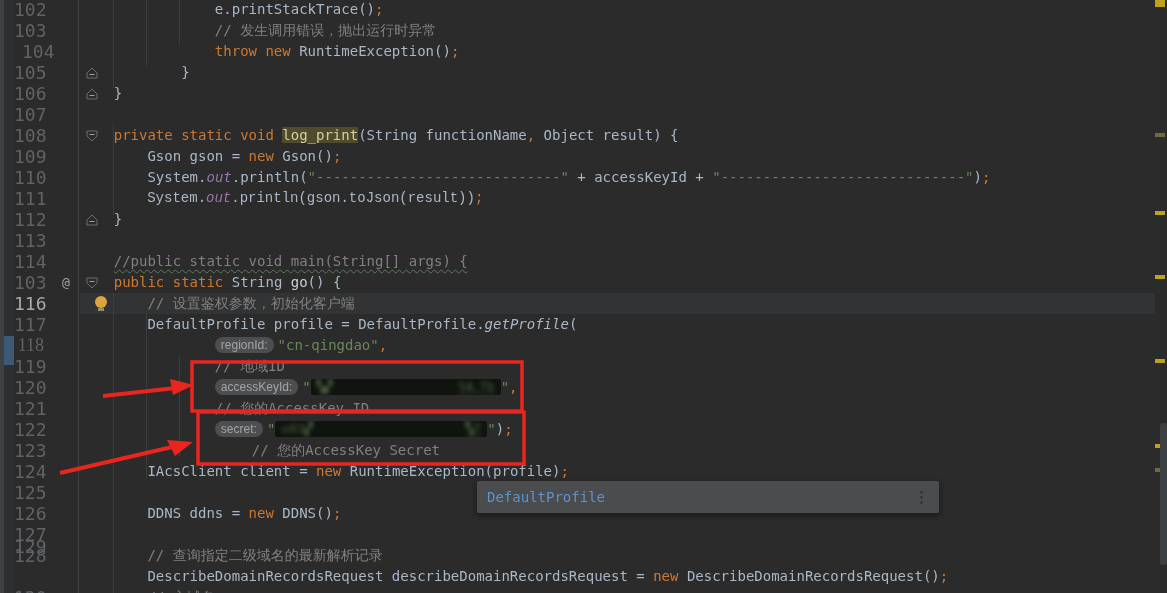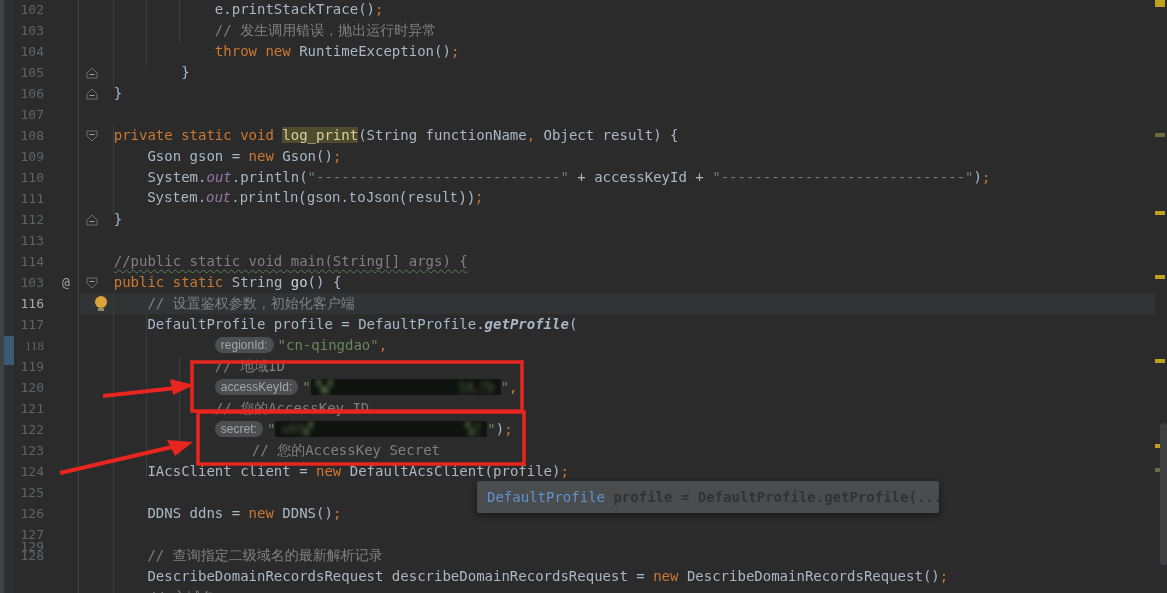--- a/index.html
+++ b/index.html
@@ -5,36 +5,36 @@
   html,body{margin:0;padding:0;background:#2b2b2b;}
   #screen{position:relative;width:1167px;height:593px;background:#2b2b2b;overflow:hidden;
           font-family:"DejaVu Sans Mono",monospace;}
   
   .left-strip{position:absolute;left:0;top:0;width:14px;height:593px;background:#2d3032;
               border-left:4px solid #3e4244;box-sizing:border-box;}
   .left-thumb{position:absolute;left:0;top:336px;width:14px;height:29px;}
   
   .gutter{position:absolute;left:14px;top:0;width:66px;height:593px;background:#2b2b2b;}
   .gnum{position:absolute;left:0;width:30px;height:21px;line-height:21px;text-align:right;
-        font-size:13px;color:#606366;}
+        font-size:18px;color:#606366;}
   .gnum.cur{color:#a9a9a9;}
   .fold-line{position:absolute;left:78px;top:0;width:1px;height:593px;background:#404142;}
   .fold-marker{position:absolute;left:72px;}
   .at-icon{position:absolute;left:48px;width:14px;height:21px;line-height:21px;font-size:13px;color:#9fa3a6;}
   .bulb{position:absolute;left:81px;width:12px;height:12px;border-radius:50%;background:#dca33f;}
   .bulb::after{content:"";position:absolute;left:3px;top:12px;width:6px;height:3px;background:#8f8f68;}
   
   .cur-line{position:absolute;left:14px;width:1141px;height:21px;background:#323334;}
   .guide{position:absolute;width:1px;background:#3a3c3d;}
   .crow{position:absolute;left:80px;height:21px;line-height:21px;white-space:pre;font-size:14px;color:#a9b7c6;}
   .d{color:#a9b7c6;} .k{color:#cc7832;} .p{color:#cc7832;} .s{color:#6a8759;}
   .c{color:#808080;}
   .cu{color:#808080;text-decoration:underline;text-decoration-style:wavy;
       text-decoration-color:#5a7a5a;text-decoration-thickness:1px;text-underline-offset:3px;}
-  .ip{color:#9876aa;font-style:italic;} .id{font-style:italic;color:#a9b7c6;font-weight:bold;}
+  .ip{color:#9876aa;font-style:italic;} .id{font-style:italic;color:#a9b7c6;}
   .mh{color:#d8cfa0;background:#4f4b2d;} .b{color:#c9d2d6;}
   .hint{display:inline-block;font-family:"Liberation Sans",sans-serif;font-size:12px;
         background:#4c4e50;color:#a2a6a9;border-radius:9px;padding:0 6px;margin-right:4px;
         line-height:16px;vertical-align:1px;}
   .blob{display:inline-block;position:relative;background:#10140f;height:16px;
         vertical-align:-3px;border-radius:2px;overflow:hidden;}
   .blob .fl,.blob .fr{position:absolute;top:0;font-size:13px;line-height:16px;color:#6a8759;
         filter:blur(2px);opacity:.65;}
   .blob .fl{left:6px;} .blob .fr{right:6px;text-decoration:underline wavy #5a7a5a 1px;}
   
@@ -65,21 +65,21 @@
   <div class="guide" style="left:146px;top:314px;height:164px"></div>
   <div class="guide" style="left:179px;top:356px;height:100px"></div>
 
   <div class="left-strip">
     <div class="left-thumb" id="left-thumb" style="background: rgb(58, 90, 117);"></div>
   </div>
 
   <div class="gutter" id="gutter">
       <div class="gnum" style="top: -1px;">102</div>
       <div class="gnum" style="top: 20px;">103</div>
-      <div class="gnum" style="top: 41px;">104</div>
+      <div class="gnum" style="top: 41px; margin-left: 8px;">104</div>
       <div class="gnum" style="top: 62px;">105</div>
       <svg width="12" height="12" class="fold-marker" style="top: 67px;">
         <polygon points="6,1 11,6 11,11 1,11 1,6" fill="#2b2b2b" stroke="#6a6d6f"></polygon>
         <line x1="3.5" y1="7.5" x2="8.5" y2="7.5" stroke="#9da1a4"></line>
       </svg>
       <div class="gnum" style="top: 83px;">106</div>
       <svg width="12" height="12" class="fold-marker" style="top: 88px;">
         <polygon points="6,1 11,6 11,11 1,11 1,6" fill="#2b2b2b" stroke="#6a6d6f"></polygon>
         <line x1="3.5" y1="7.5" x2="8.5" y2="7.5" stroke="#9da1a4"></line>
       </svg>
@@ -140,21 +140,21 @@
       <div class="crow" style="top: 251px;">    <span class="cu">//public static void main(String[] args) {</span></div>
       <div class="crow" style="top: 272px;">    <span class="k">public static </span><span class="d">String </span><span class="b">go</span><span class="d">() {</span></div>
       <div class="crow" style="top: 293px;">        <span class="c">// 设置鉴权参数，初始化客户端</span></div>
       <div class="crow" style="top: 314px;">        <span class="d">DefaultProfile profile = DefaultProfile.</span><span class="id">getProfile</span><span class="d">(</span></div>
       <div class="crow" style="top: 335px;">                <span class="hint">regionId:</span><span class="s">"cn-qingdao"</span><span class="p">,</span></div>
       <div class="crow" style="top: 356px;">                <span class="c">// 地域ID</span></div>
       <div class="crow" style="top: 377px;">                <span class="hint">accessKeyId:</span><span class="s">"</span><span class="blob" style="width: 190px;"><span class="fl">▚▞</span><span class="fr">5A‸7b</span></span><span class="s">"</span><span class="p">,</span></div>
       <div class="crow" style="top: 398px;">                <span class="c">// 您的AccessKey ID</span></div>
       <div class="crow" style="top: 419px;">                <span class="hint">secret:</span><span class="s">"</span><span class="blob" style="width: 212px;"><span class="fl">u03▞</span><span class="fr">▚T</span></span><span class="s">"</span><span class="d">)</span><span class="p">;</span></div>
       <div class="crow" style="top: 440px; margin-left: 37px;">                <span class="c">// 您的AccessKey Secret</span></div>
-      <div class="crow" style="top: 461px;">        <span class="d">IAcsClient client = </span><span class="k">new</span><span class="d"> DefaultAcsClient(profile)</span><span class="p">;</span></div>
+      <div class="crow" style="top: 461px;">        <span class="d">IAcsClient client = </span><span class="k">new</span><span class="d"> RuntimeException(profile)</span><span class="p">;</span></div>
       <div class="crow" style="top: 482px;"></div>
       <div class="crow" style="top: 503px;">        <span class="d">DDNS ddns = </span><span class="k">new</span><span class="d"> DDNS()</span><span class="p">;</span></div>
       <div class="crow" style="top: 524px;"></div>
       <div class="crow" style="top: 545px;">        <span class="c">// 查询指定二级域名的最新解析记录</span></div>
       <div class="crow" style="top: 566px;">        <span class="d">DescribeDomainRecordsRequest describeDomainRecordsRequest = </span><span class="k">new</span><span class="d"> DescribeDomainRecordsRequest()</span><span class="p">;</span></div>
       <div class="crow" style="top: 587px;">        <span class="c">// 主域名</span></div>
     </div>
 
   <div id="stripe">
       <div class="stripe-mark" style="top: 0px; height: 7px; background: rgb(192, 161, 28);"></div>
@@ -170,17 +170,17 @@
   <svg id="anno" width="1167" height="593">
     <rect x="192" y="362" width="330" height="49" fill="none" stroke-width="3.5" stroke="#e8261f"></rect>
     <rect x="198" y="412" width="326" height="52" fill="none" stroke-width="3.5" stroke="#e8261f"></rect>
     <line x1="103" y1="396" x2="176" y2="388" stroke-width="4" stroke="#e8261f"></line>
     <polygon points="194,385 170,379 173,395" fill="#e8261f"></polygon>
     <line x1="60" y1="473" x2="172" y2="447" stroke-width="4" stroke="#e8261f"></line>
     <polygon points="193,442 167,440 175,456" fill="#e8261f"></polygon>
   </svg>
 
   <div class="tooltip">
-    <span class="tt-type">DefaultProfile</span><span class="tt-rest"> profile = DefaultProfile.getProfile(...</span>
+    <span class="tt-type">DefaultProfile</span>
     <span class="tt-more">⋮</span>
   </div>
 
 </div>
 
 </body></html>

